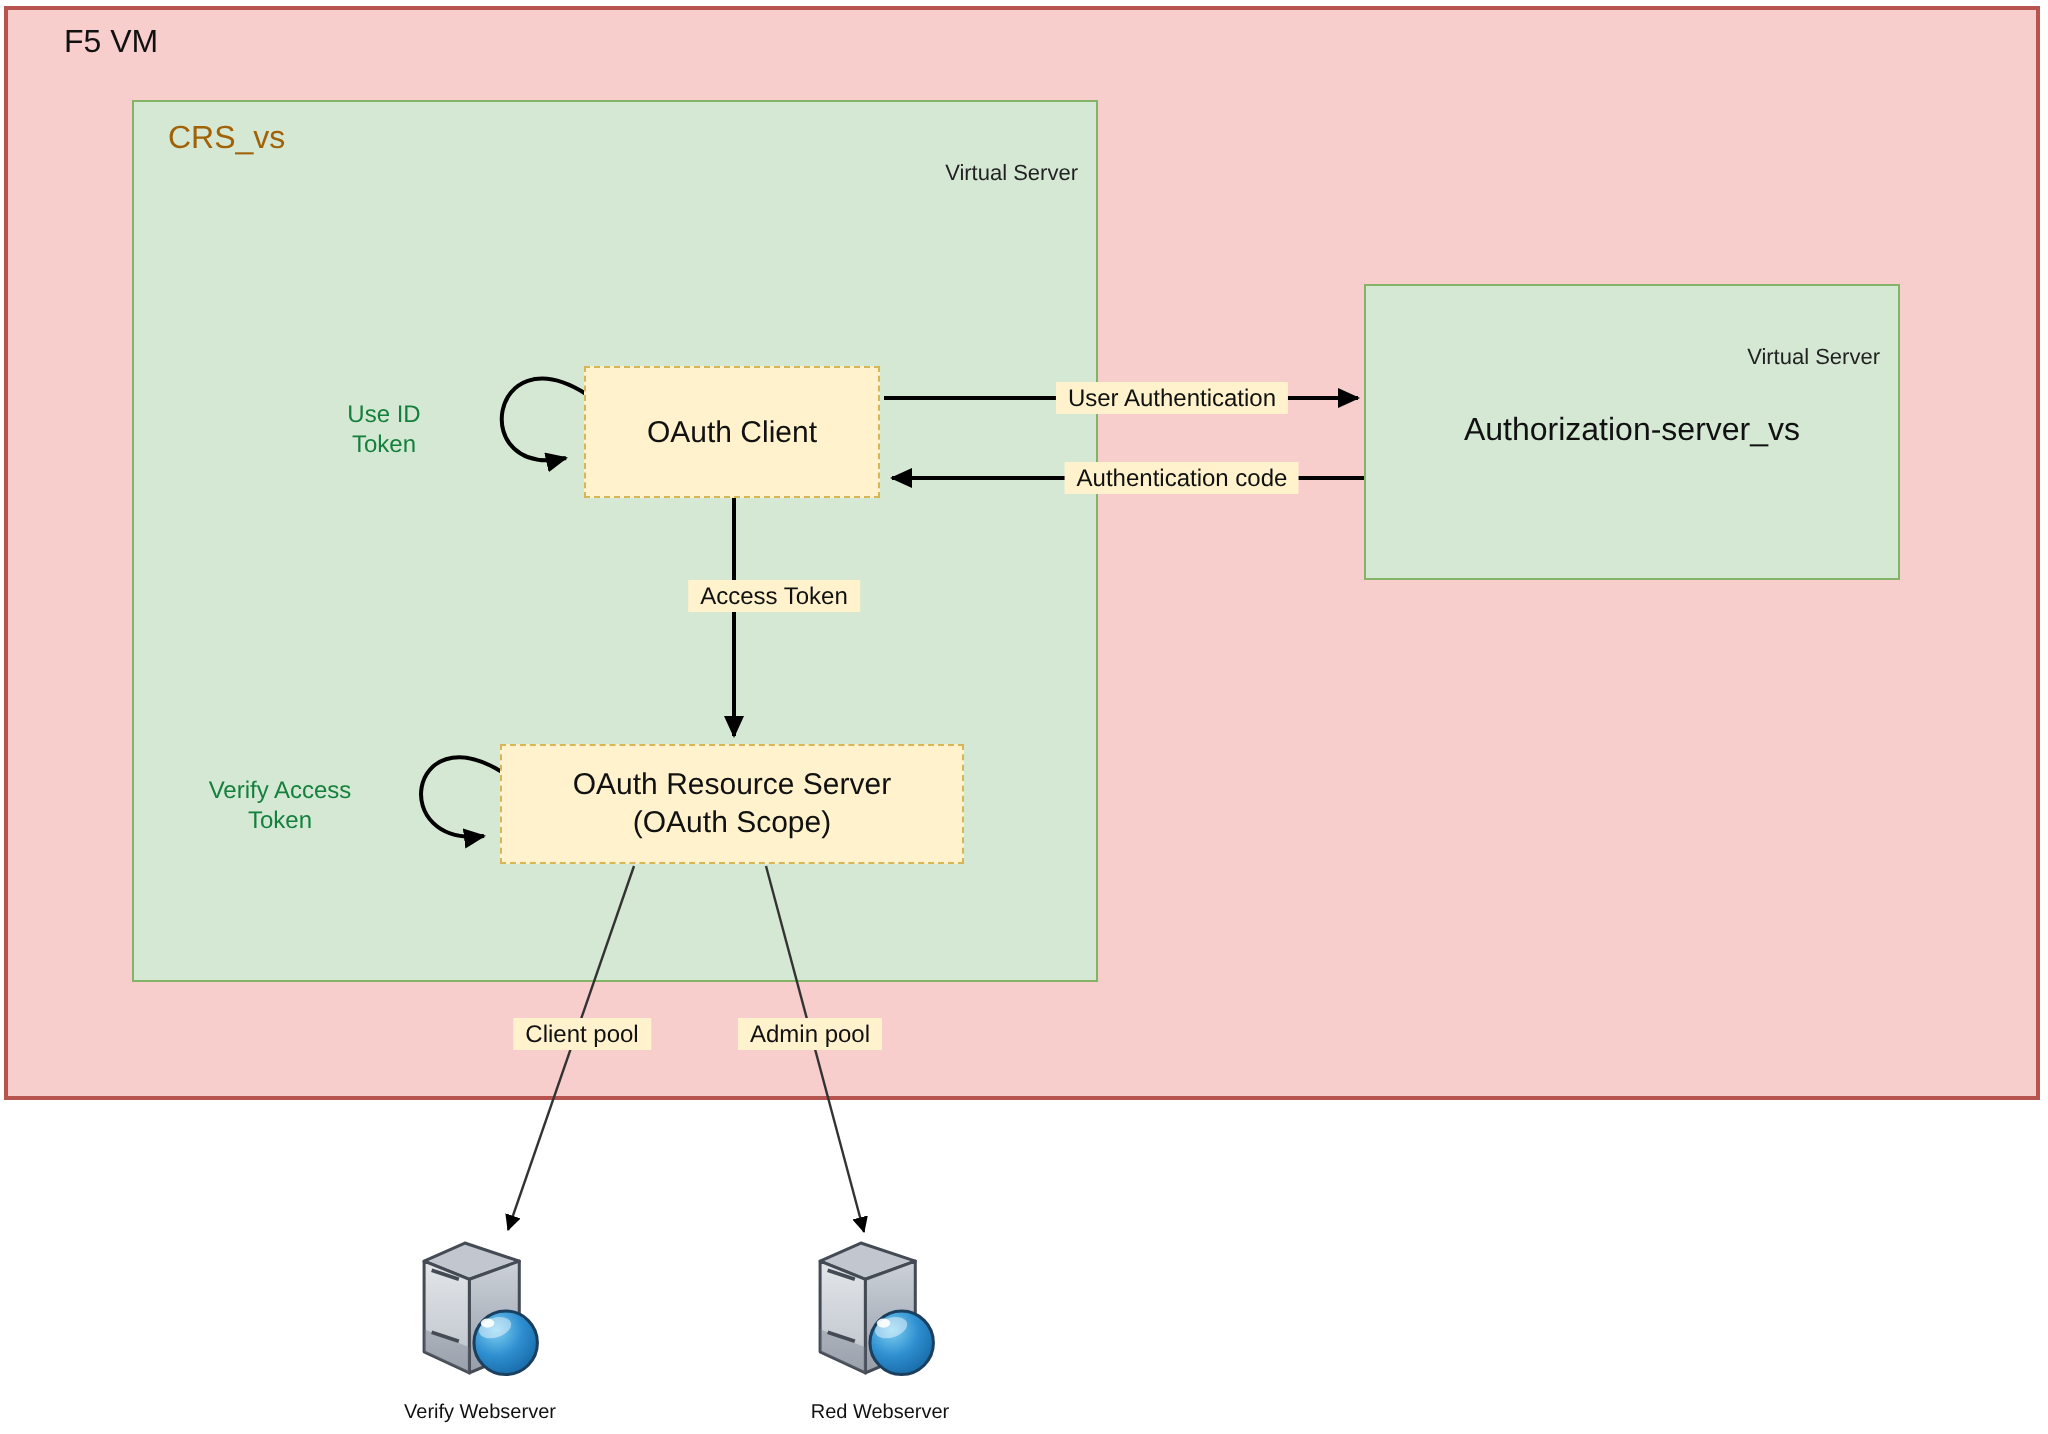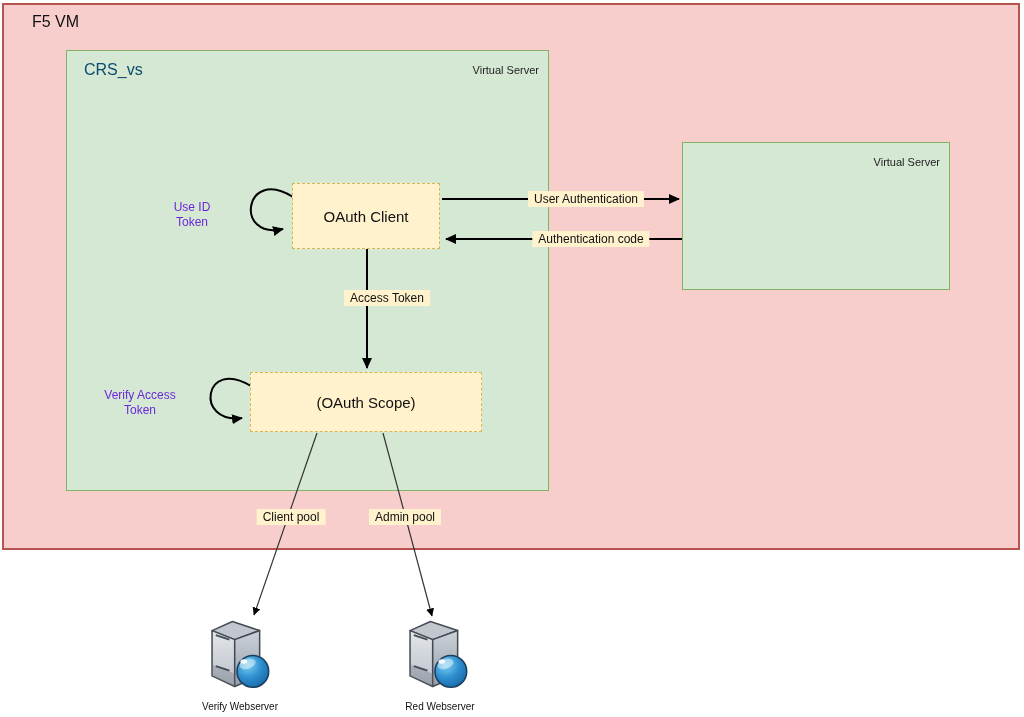--- a/index.html
+++ b/index.html
@@ -23,24 +23,24 @@
   .vs-box{
     background:#d5e8d4;border:1px solid #82b366;
   }
   .crs-box{left:66px;top:50px;width:483px;height:441px;}
   .auth-box{
     left:682px;top:142px;width:268px;height:148px;
     display:flex;align-items:center;justify-content:center;
   }
   .vs-title{
     position:absolute;left:17px;top:10px;
-    font-size:16px;color:#0c4a6e;text-align:center;
+    font-size:16px;color:#a16207;text-align:center;
   }
   .vs-badge{
-    position:absolute;right:9px;top:13px;
+    position:absolute;right:9px;top:30px;
     font-size:11px;color:#222;
   }
   .auth-label{font-size:16px;color:#111;}
   .node{
     position:absolute;box-sizing:border-box;
     background:#fff2cc;border:1.5px dashed #d6b656;
     display:flex;flex-direction:column;align-items:center;justify-content:center;
     text-align:center;color:#111;
   }
   .oauth-client{left:292px;top:183px;width:148px;height:66px;font-size:15px;}
@@ -50,21 +50,21 @@
     pointer-events:none;
   }
   .edge-label{
     position:absolute;transform:translate(-50%,-50%);
     background:#fff2cc;
     font-size:12px;color:#111;
     padding:1px 6px;white-space:nowrap;
   }
   .free-label{
     position:absolute;text-align:center;
-    font-size:12px;color:#6d28d9;line-height:15px;white-space:nowrap;
+    font-size:12px;color:#15803d;line-height:15px;white-space:nowrap;
   }
   .lbl-use-id{left:192px;top:200px;transform:translateX(-50%);}
   .lbl-verify{left:140px;top:388px;transform:translateX(-50%);}
   .lbl-user-auth{left:586px;top:199px;}
   .lbl-auth-code{left:591px;top:239px;}
   .lbl-access-token{left:387px;top:298px;}
   .lbl-viewer-pool{left:291px;top:517px;}
   .lbl-admin-pool{left:405px;top:517px;}
   .server-icon{position:absolute;width:68px;height:76px;}
   .server-green{left:206px;top:616px;}
@@ -85,20 +85,21 @@
     <div class="f5-title">F5 VM</div>
   </div>
 
   <div class="container-box vs-box crs-box">
     <div class="vs-title">CRS_vs</div>
     <div class="vs-badge">Virtual Server</div>
   </div>
 
   <div class="container-box vs-box auth-box">
     <div class="vs-badge">Virtual Server</div>
+    <div class="auth-label">Authorization-server_vs</div>
   </div>
 
   <svg class="edge-svg" viewBox="0 0 1024 717">
     <defs>
       <marker id="arrow" markerWidth="9" markerHeight="9" refX="7.5" refY="4" orient="auto" markerUnits="userSpaceOnUse">
         <path d="M0,0 L8,4 L0,8 Z" fill="#000"></path>
       </marker>
       <marker id="arrow-big" markerWidth="12" markerHeight="12" refX="10" refY="5" orient="auto" markerUnits="userSpaceOnUse">
         <path d="M0,0 L11,5 L0,10 Z" fill="#000"></path>
       </marker>
@@ -117,20 +118,21 @@
     <path d="M317,433 L254,615" fill="none" stroke="#333" stroke-width="1.2" marker-end="url(#arrow)"></path>
 
     <path d="M383,433 L432,616" fill="none" stroke="#333" stroke-width="1.2" marker-end="url(#arrow)"></path>
   </svg>
 
   <div class="node oauth-client">
     <span>OAuth Client</span>
   </div>
 
   <div class="node resource-server">
+    <span>OAuth Resource Server</span>
     <span>(OAuth Scope)</span>
   </div>
 
   <div class="free-label lbl-use-id">
     <div>Use ID</div>
     <div>Token</div>
   </div>
   <div class="free-label lbl-verify">
     <div>Verify Access</div>
     <div>Token</div>

